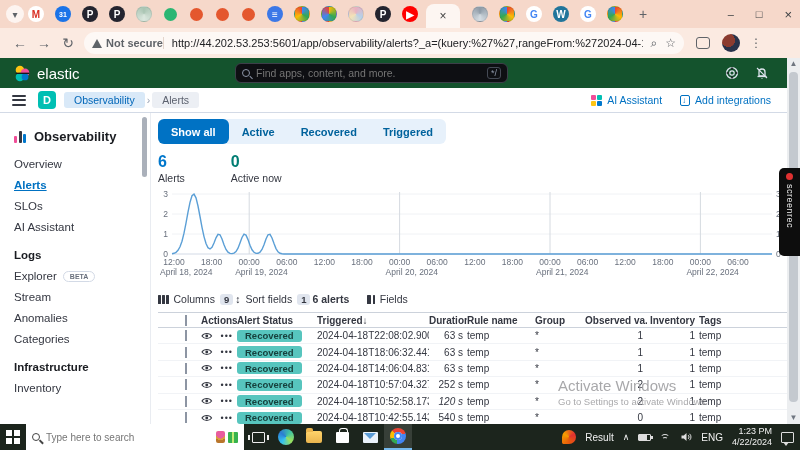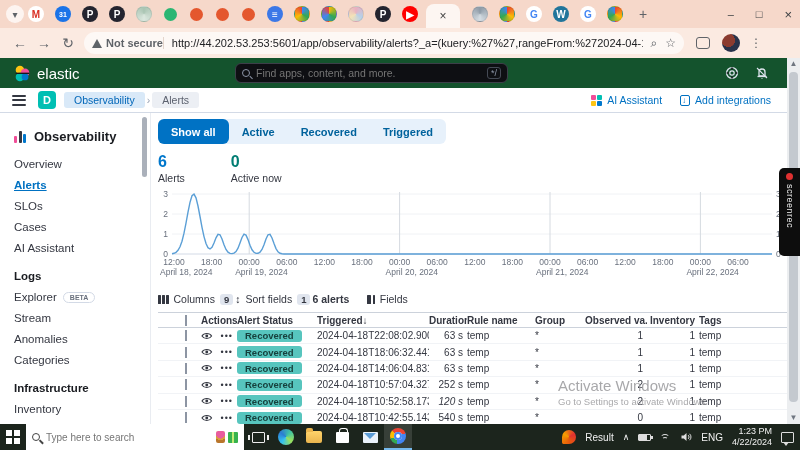--- a/index.html
+++ b/index.html
@@ -288,23 +288,20 @@
     </div>
     <div id="side-nav">
         <div class="side-item">
           <span>Overview</span>
         </div>
         <div class="side-item active">
           <span>Alerts</span>
         </div>
         <div class="side-item">
           <span>SLOs</span>
-        </div>
-        <div class="side-item">
-          <span>Cases</span>
         </div>
         <div class="side-item">
           <span>AI Assistant</span>
         </div>
         <div class="side-heading">Logs</div>
         <div class="side-item">
           <span>Explorer</span>
           <span class="beta">BETA</span>
         </div>
         <div class="side-item">

